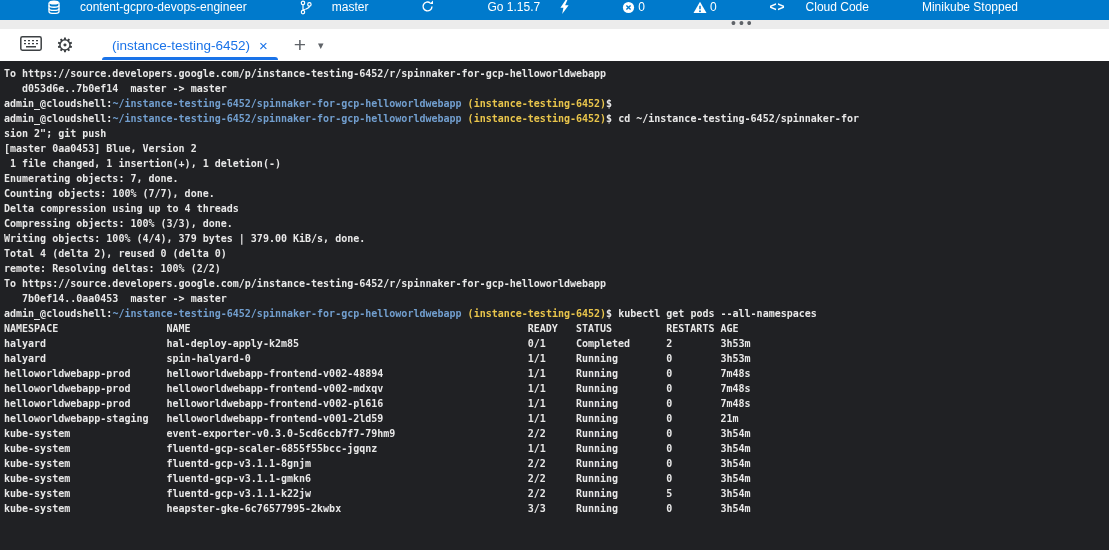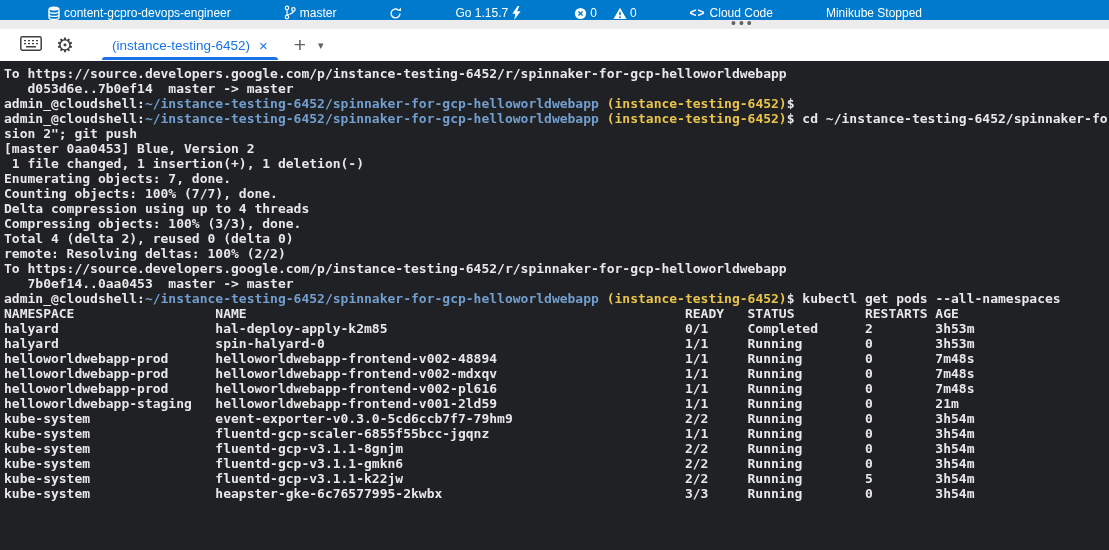--- a/index.html
+++ b/index.html
@@ -2,21 +2,21 @@
 <html style="--sb-bg: #007acc; --accent: #1a73e8; --term-bg: #202124; --term-fg: #e8e8e8; --term-path: #729fcf; --term-proj: #e9c54b;"><head>
 <meta charset="utf-8">
 <style>
   * { box-sizing: border-box; margin: 0; padding: 0; }
   html,body { width: 1109px; height: 550px; overflow: hidden; background:#fff;
     font-family: "Liberation Sans", sans-serif; }
 
   
   .statusbar { height: 20px; background: var(--sb-bg, #007acc); display: flex;
     align-items: center; color: #fff; font-size: 12px; padding: 0 12px; }
-  .sb-item { display: flex; align-items: flex-end; gap: 4px; margin-right: 17px;
+  .sb-item { display: flex; align-items: flex-start; gap: 20px; margin-right: 17px;
     height: 100%; white-space: nowrap; cursor: pointer; padding-left: 36px; }
   .sb-item svg { display: block; }
   .sb-group { display: flex; align-items: center; gap: 3px; }
   .sb-sep { width: 8px; }
   .code-brackets { font-weight: bold; letter-spacing: 1px; font-size: 12px; }
 
   
   .strip { height: 9px; background: #ececec; position: relative; }
   .dots { position: absolute; left: 731px; top: -5px; color: #5f6368;
     font-size: 14px; letter-spacing: 3px; cursor: pointer; }
@@ -33,21 +33,21 @@
   .tab::after { content: ""; position: absolute; left: 2px; right: 2px; bottom: 1px;
     height: 3px; background: var(--accent, #1a73e8); border-radius: 3px 3px 0 0; }
   .tab .close { font-size: 15px; line-height: 15px; cursor: pointer; }
   .plus { font-size: 21px; color: #5f6368; margin-left: 14px; cursor: pointer;
     font-weight: 400; }
   .caret { font-size: 11px; color: #5f6368; margin-left: 12px; cursor: pointer; }
 
   
   .terminal { height: 489px; background: var(--term-bg, #202124);
     padding: 5px 0 0 4px; overflow: hidden; cursor: text;
-    font-family: "DejaVu Sans Mono", monospace; font-size: 13px;
+    font-family: "DejaVu Sans Mono", monospace; font-size: 10px;
     line-height: 15px; font-weight: bold; }
   .tline { white-space: pre; height: 15px; overflow: hidden; }
   .fg  { color: var(--term-fg, #e8e8e8); }
   .pth { color: var(--term-path, #729fcf); margin-top: 12px; }
   .prj { color: var(--term-proj, #e9c54b); }
 </style>
 </head>
 <body>
 
 <div class="statusbar">
@@ -160,20 +160,21 @@
       <div class="tline"><span class="fg">   d053d6e..7b0ef14  master -&gt; master</span></div>
       <div class="tline"><span class="fg">admin_@cloudshell:</span><span class="pth">~/instance-testing-6452/spinnaker-for-gcp-helloworldwebapp</span><span class="fg"> </span><span class="prj">(instance-testing-6452)</span><span class="fg">$</span></div>
       <div class="tline"><span class="fg">admin_@cloudshell:</span><span class="pth">~/instance-testing-6452/spinnaker-for-gcp-helloworldwebapp</span><span class="fg"> </span><span class="prj">(instance-testing-6452)</span><span class="fg">$ cd ~/instance-testing-6452/spinnaker-for</span></div>
       <div class="tline"><span class="fg">sion 2"; git push</span></div>
       <div class="tline"><span class="fg">[master 0aa0453] Blue, Version 2</span></div>
       <div class="tline"><span class="fg"> 1 file changed, 1 insertion(+), 1 deletion(-)</span></div>
       <div class="tline"><span class="fg">Enumerating objects: 7, done.</span></div>
       <div class="tline"><span class="fg">Counting objects: 100% (7/7), done.</span></div>
       <div class="tline"><span class="fg">Delta compression using up to 4 threads</span></div>
       <div class="tline"><span class="fg">Compressing objects: 100% (3/3), done.</span></div>
+      <div class="tline"><span class="fg">Writing objects: 100% (4/4), 379 bytes | 379.00 KiB/s, done.</span></div>
       <div class="tline"><span class="fg">Total 4 (delta 2), reused 0 (delta 0)</span></div>
       <div class="tline"><span class="fg">remote: Resolving deltas: 100% (2/2)</span></div>
       <div class="tline"><span class="fg">To https://source.developers.google.com/p/instance-testing-6452/r/spinnaker-for-gcp-helloworldwebapp</span></div>
       <div class="tline"><span class="fg">   7b0ef14..0aa0453  master -&gt; master</span></div>
       <div class="tline"><span class="fg">admin_@cloudshell:</span><span class="pth">~/instance-testing-6452/spinnaker-for-gcp-helloworldwebapp</span><span class="fg"> </span><span class="prj">(instance-testing-6452)</span><span class="fg">$ kubectl get pods --all-namespaces</span></div>
       <div class="tline"><span class="fg">NAMESPACE                  NAME                                                        READY   STATUS         RESTARTS AGE</span></div>
       <div class="tline"><span class="fg">halyard                    hal-deploy-apply-k2m85                                      0/1     Completed      2        3h53m</span></div>
       <div class="tline"><span class="fg">halyard                    spin-halyard-0                                              1/1     Running        0        3h53m</span></div>
       <div class="tline"><span class="fg">helloworldwebapp-prod      helloworldwebapp-frontend-v002-48894                        1/1     Running        0        7m48s</span></div>
       <div class="tline"><span class="fg">helloworldwebapp-prod      helloworldwebapp-frontend-v002-mdxqv                        1/1     Running        0        7m48s</span></div>

